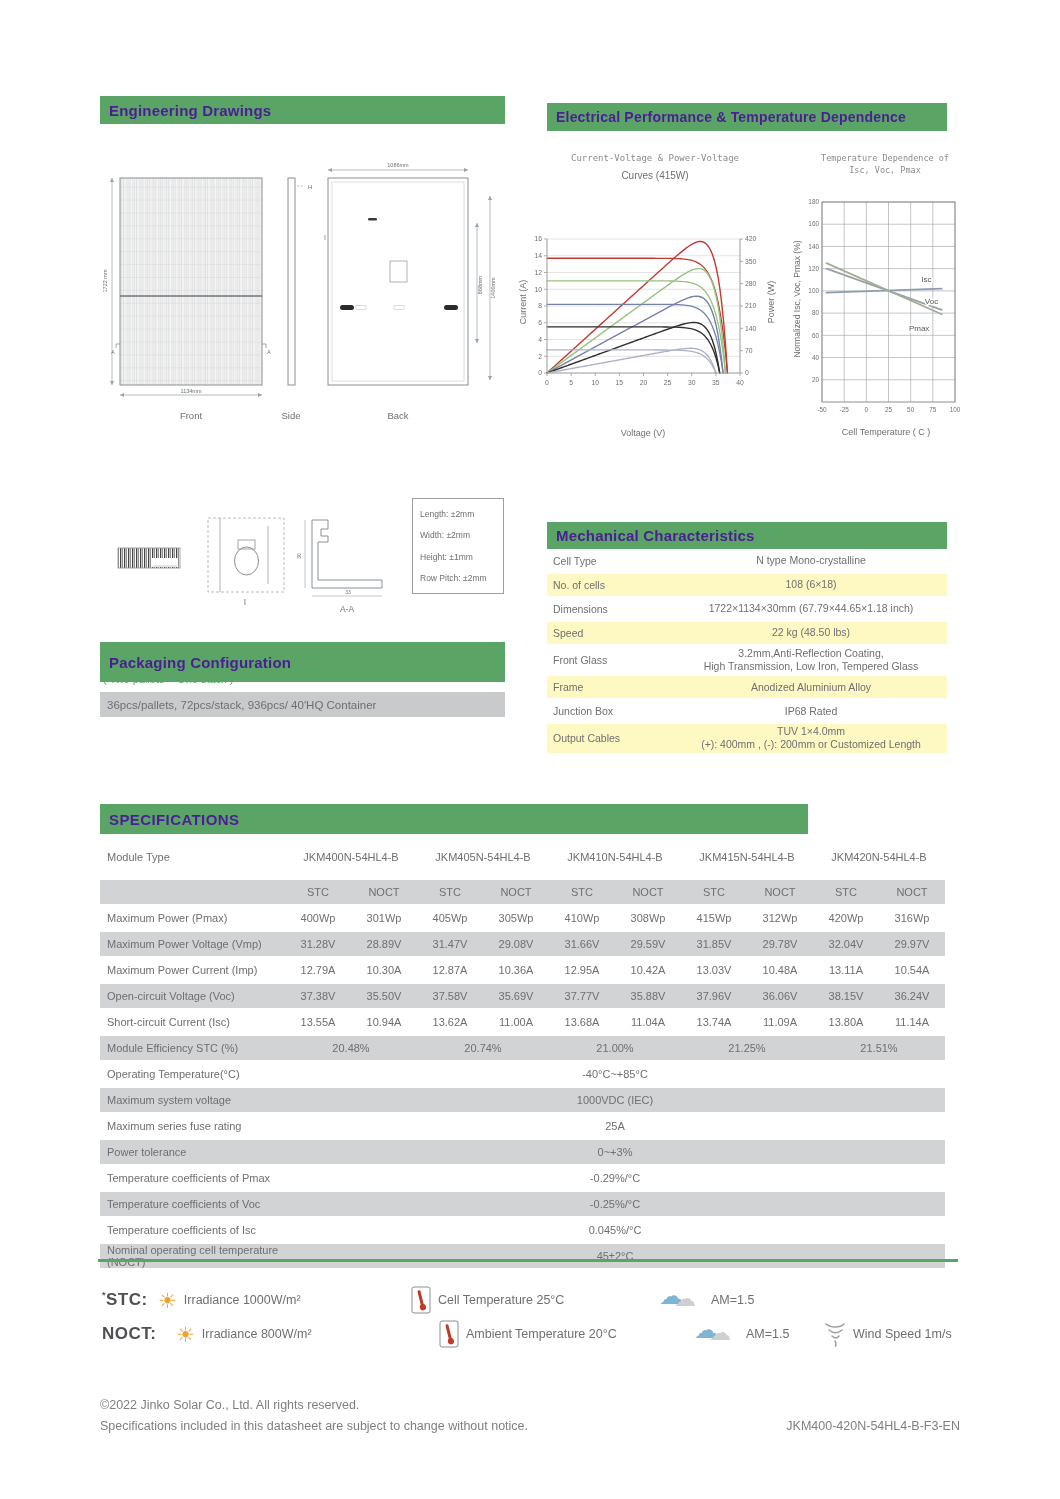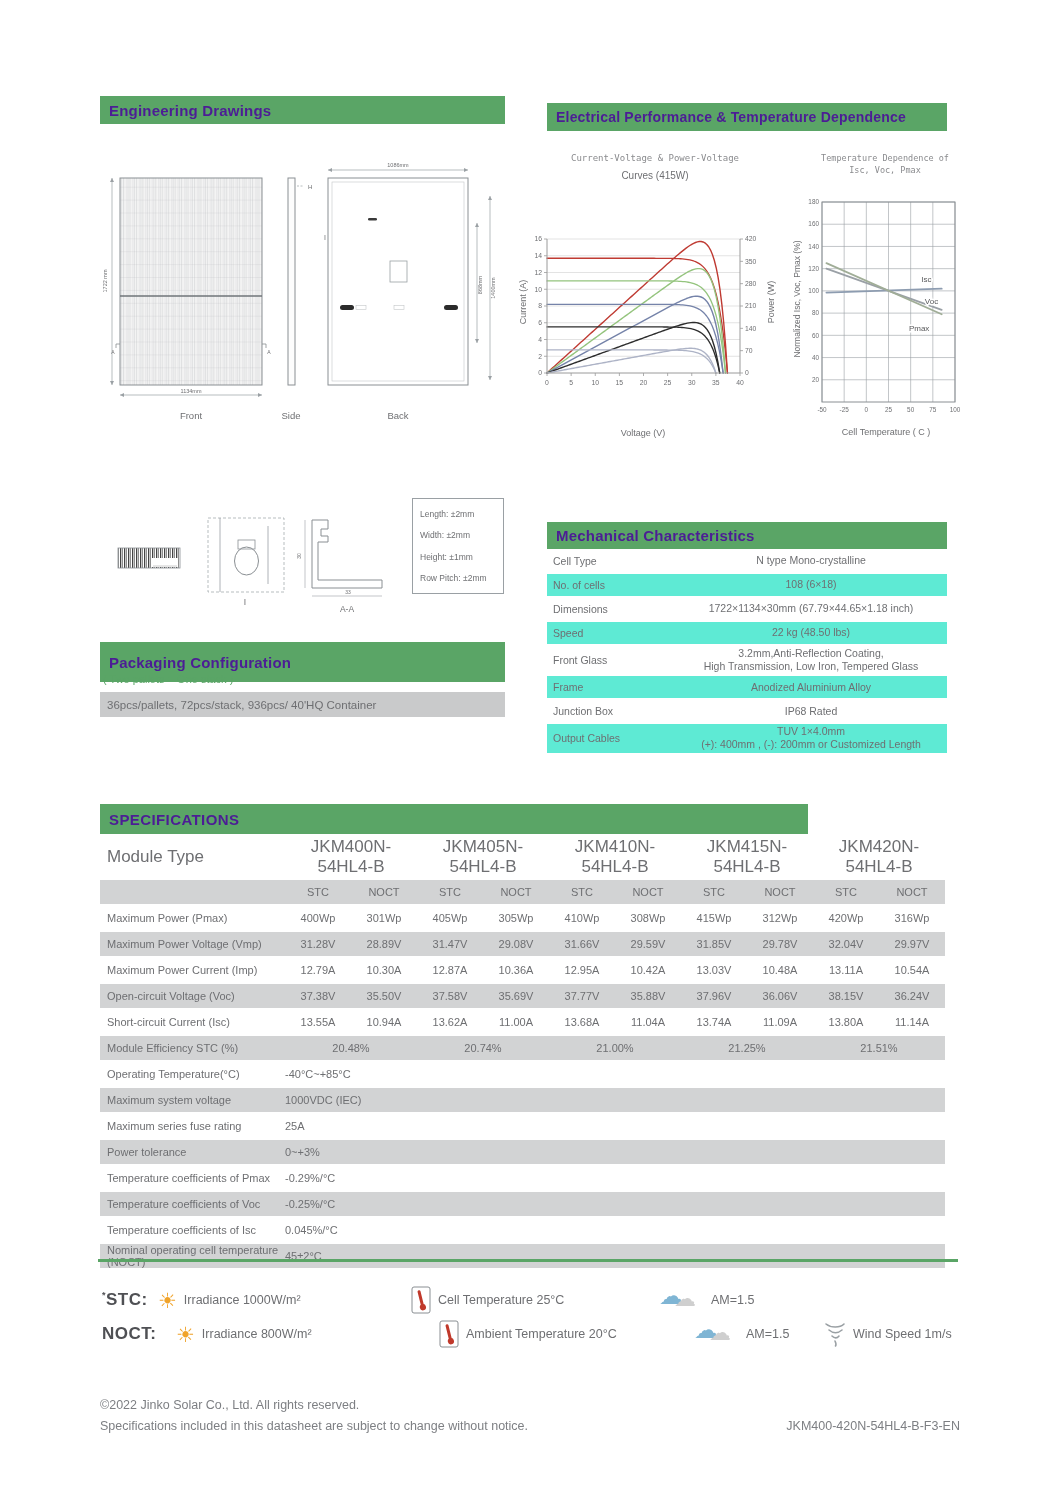--- a/index.html
+++ b/index.html
@@ -6,32 +6,32 @@
   #page{position:relative;width:1060px;height:1499px;background:#fff;
         font-family:"Liberation Sans", sans-serif;color:#6e6f72;overflow:hidden;}
   .greenbar{position:absolute;background:#5aa566;color:#4c1d95;font-weight:bold;
             display:flex;align-items:center;padding-left:9px;box-sizing:border-box;
             font-size:14.5px;letter-spacing:.2px;}
   .mono{font-family:"DejaVu Sans Mono", monospace;}
   .rot{transform:rotate(-90deg);}
   
   #mech-table{position:absolute;left:547px;top:550px;width:400px;font-size:10.5px;}
   .mrow{display:grid;grid-template-columns:128px 1fr;align-items:center;min-height:20px;padding:1px 0;}
-  .mrow.shade{background:#5eead4;border-top:2px solid #fff;border-bottom:2px solid #fff;}
+  .mrow.shade{background:#fef9c3;border-top:2px solid #fff;border-bottom:2px solid #fff;}
   .mlabel{padding-left:6px;text-align:left;}
   .mvalue{text-align:center;line-height:1.25;}
   
   #spec-table{position:absolute;left:100px;top:836px;width:845px;font-size:11px;}
   .srow{display:grid;grid-template-columns:185px repeat(10,66px);align-items:center;min-height:24px;}
   .srow.shade{background:#d2d3d4;border-top:2px solid #fff;border-bottom:2px solid #fff;}
-  .srow.modrow{min-height:42px;font-size:17px;}
+  .srow.modrow{min-height:42px;font-size:11px;}
   .slabel{padding-left:7px;text-align:left;}
   .scell{text-align:center;}
   .span2{grid-column:span 2;}
-  .swide{grid-column:2 / -1;text-align:left;}
+  .swide{grid-column:2 / -1;text-align:center;}
   
   .charttitle{position:absolute;text-align:center;color:#8a8b8e;}
   .axislabel{position:absolute;text-align:center;font-size:9px;color:#6e6f72;}
   
   #tolbox{position:absolute;left:412px;top:498px;width:92px;height:96px;border:1px solid #9aa0a4;
           box-sizing:border-box;display:flex;flex-direction:column;justify-content:space-around;
           padding:4px 7px;font-size:8.5px;color:#6e6f72;}
   
   #pack-note{position:absolute;left:103px;top:673px;font-size:11px;color:#5aa566;}
   #pack-bar{position:absolute;left:100px;top:692px;width:405px;height:25px;background:#c9cacb;

